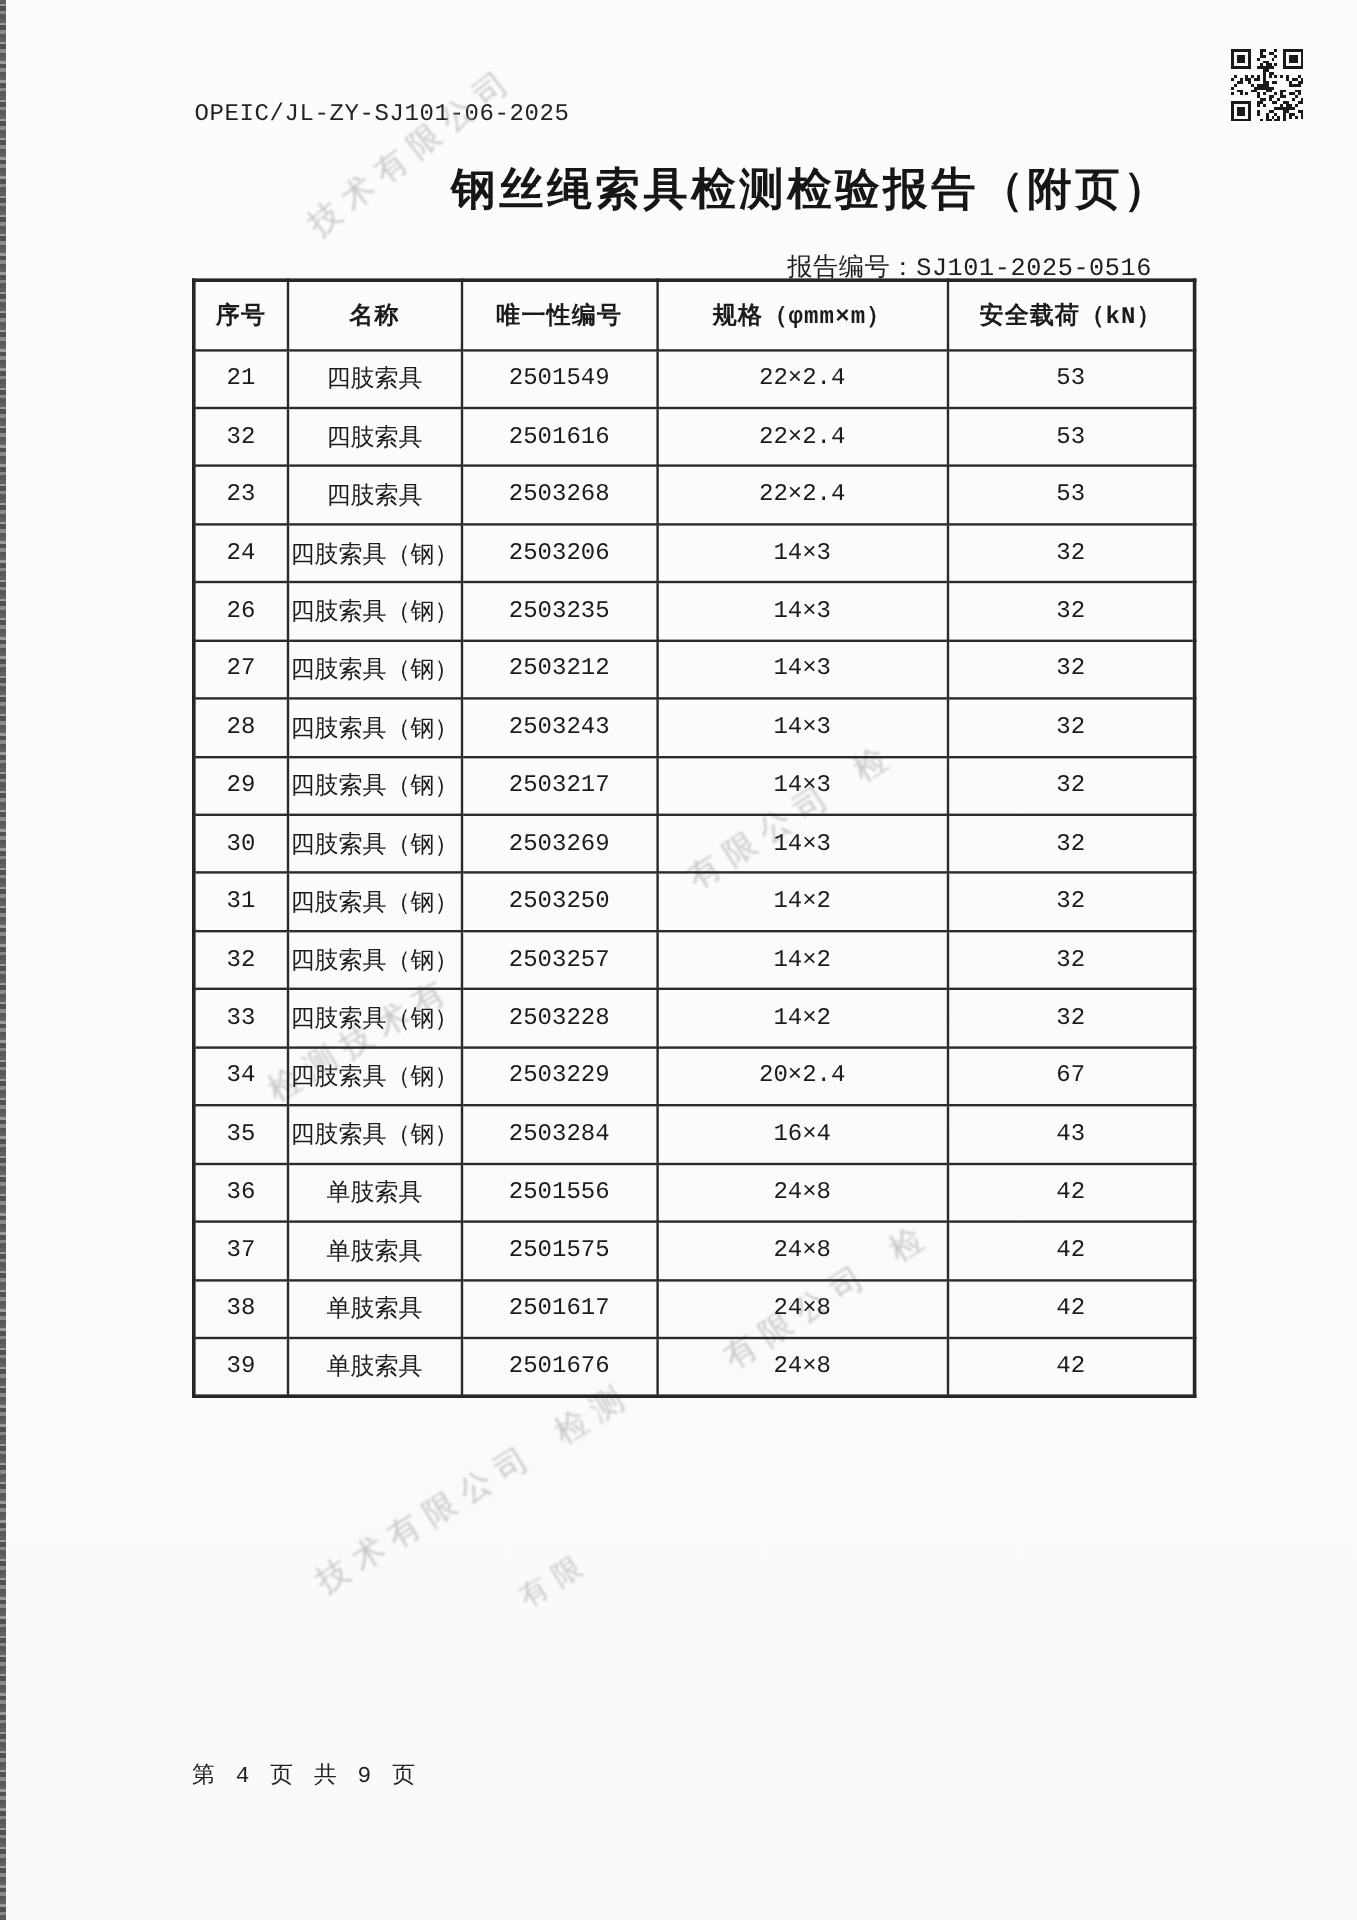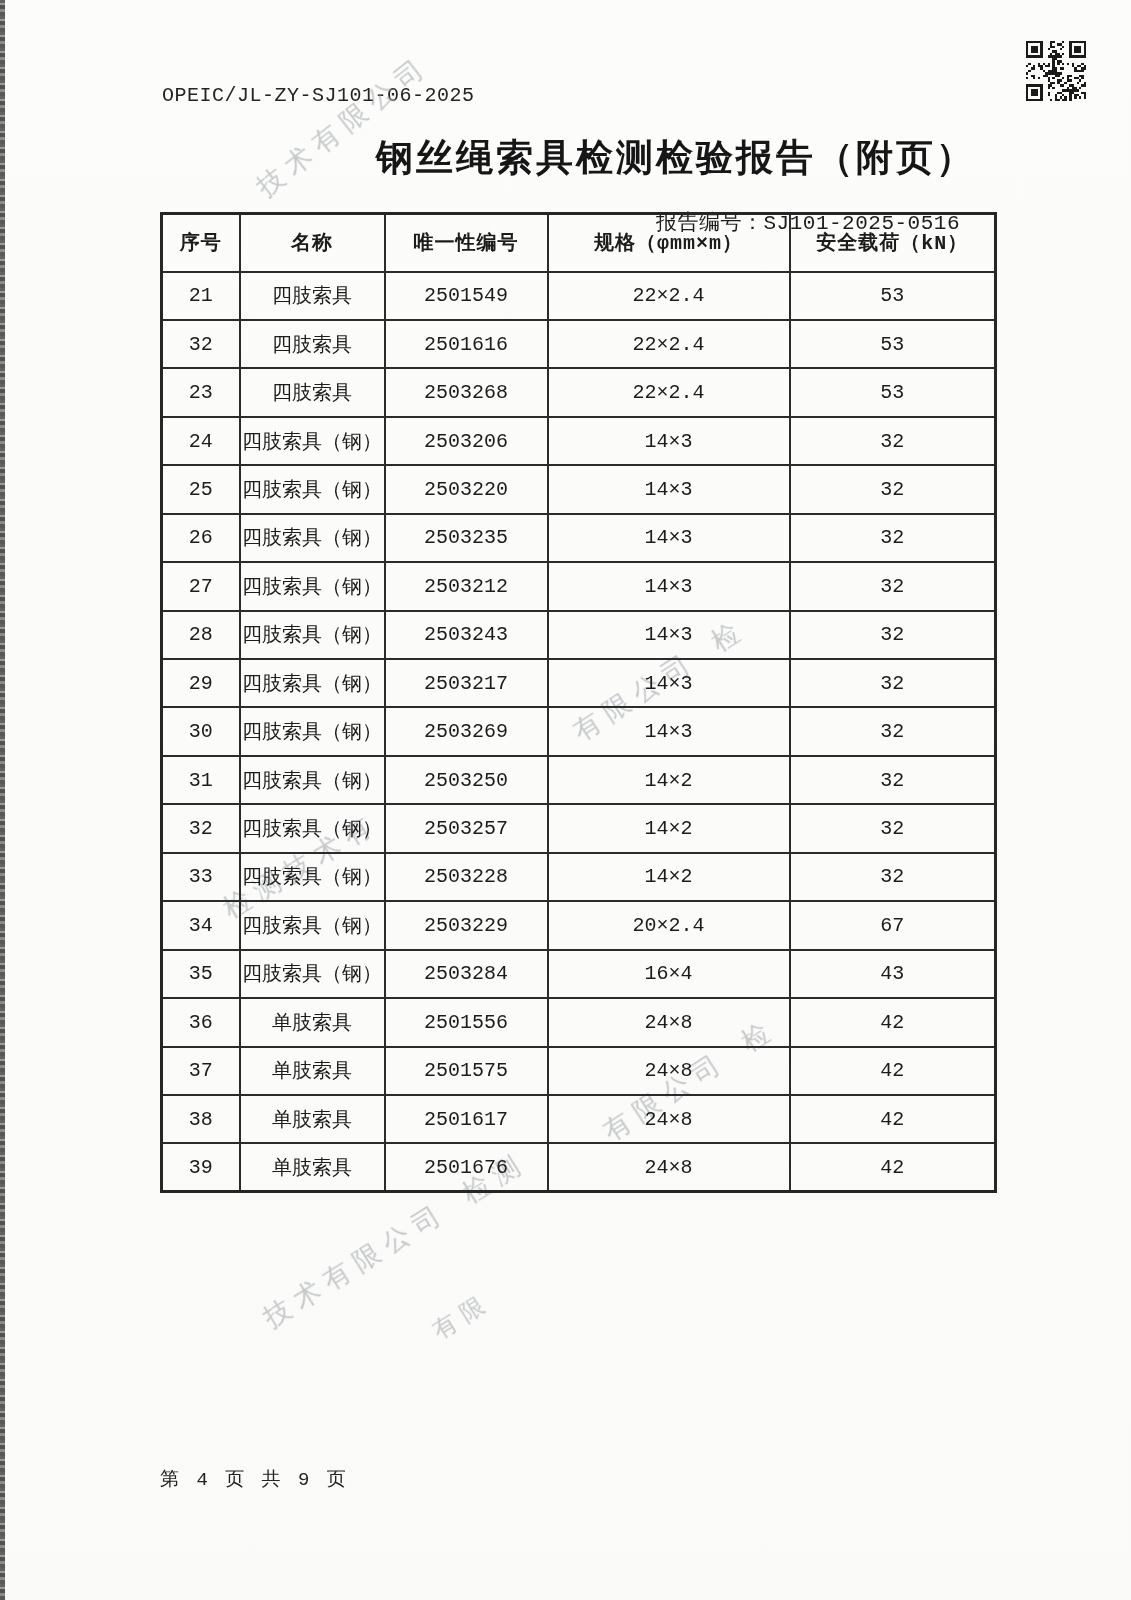--- a/index.html
+++ b/index.html
@@ -23,21 +23,21 @@
   }
   .title{
     position:absolute;left:150px;top:133px;width:826px;
     text-align:right;font-size:37px;font-weight:700;letter-spacing:3px;color:#161616;
   }
   .report-line{
     position:absolute;left:160px;top:196px;width:800px;
     text-align:right;font-size:21px;color:#1d1d1d;letter-spacing:.5px;margin-top:12px;
   }
   table.report{
-    position:absolute;left:160px;top:212px;width:834px;
+    position:absolute;left:160px;top:232px;width:834px;
     border-collapse:collapse;table-layout:fixed;
     background:transparent;
   }
   table.report th,table.report td{
     border:2px solid #2b2b2b;
     text-align:center;vertical-align:middle;
     font-size:20px;color:#1c1c1c;
     padding:0;overflow:hidden;white-space:nowrap;
   }
   table.report{border:3px solid #262626;}
@@ -301,27 +301,20 @@
           <td>53</td>
         </tr>
         <tr>
           <td>24</td>
           <td>四肢索具（钢）</td>
           <td>2503206</td>
           <td>14×3</td>
           <td>32</td>
         </tr>
         <tr>
-          <td>25</td>
-          <td>四肢索具（钢）</td>
-          <td>2503220</td>
-          <td>14×3</td>
-          <td>32</td>
-        </tr>
-        <tr>
           <td>26</td>
           <td>四肢索具（钢）</td>
           <td>2503235</td>
           <td>14×3</td>
           <td>32</td>
         </tr>
         <tr>
           <td>27</td>
           <td>四肢索具（钢）</td>
           <td>2503212</td>

